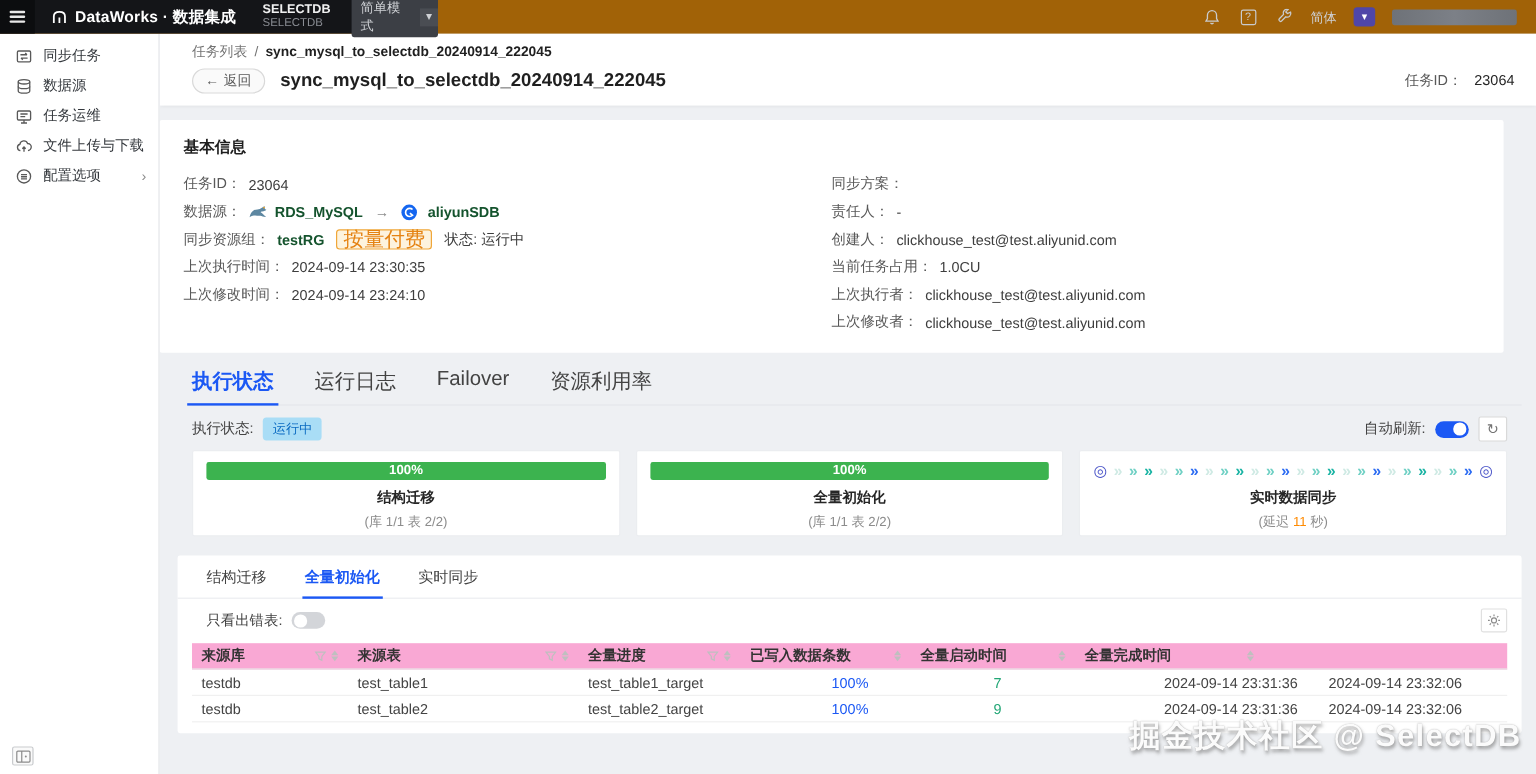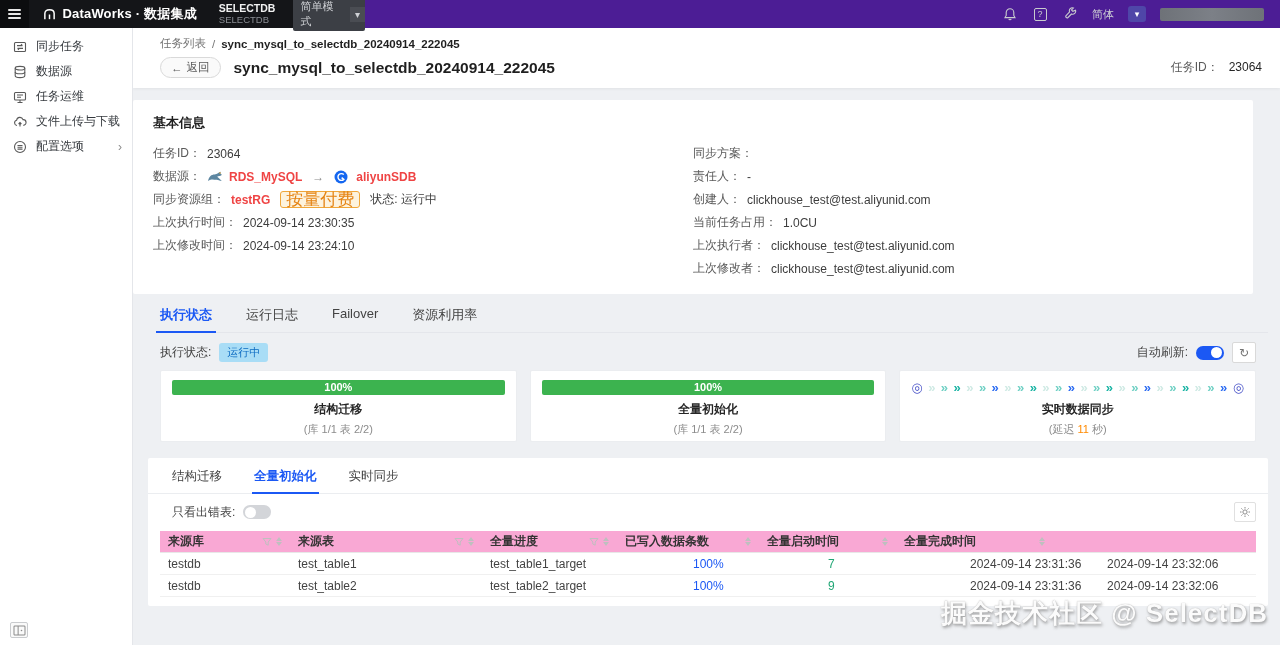--- a/index.html
+++ b/index.html
@@ -1,20 +1,20 @@
 <!DOCTYPE html>
 <html><head>
 <meta charset="utf-8">
 <style>
   * { margin:0; padding:0; box-sizing:border-box; }
   html,body { width:1280px; height:645px; }
   body { position:relative; background:#eef0f3; font-family:"Liberation Sans","DejaVu Sans",sans-serif; font-size:12px; color:#262626; overflow:hidden; }
 
   
-  .topbar { position:absolute; top:0; left:0; right:0; height:28px; background:#4c1d95; display:flex; align-items:center; z-index:30; }
+  .topbar { position:absolute; top:0; left:0; right:0; height:28px; background:#a16207; display:flex; align-items:center; z-index:30; }
   .topbar-left { height:28px; background:#141518; display:flex; align-items:center; width:365px; flex:0 0 auto; }
   .hamburger { width:30px; height:28px; background:#0c0d0f; display:flex; flex-direction:column; justify-content:center; align-items:center; gap:2px; cursor:pointer; }
   .hamburger i { display:block; width:13px; height:2px; background:#e8e8e8; border-radius:1px; }
   .brand { display:flex; align-items:center; gap:6px; margin-left:14px; }
   .brand svg { display:block; }
   .brand-name { color:#fff; font-size:13px; font-weight:700; letter-spacing:.2px; white-space:nowrap; }
   .workspace { margin-left:22px; line-height:1.1; }
   .workspace .ws-name { color:#f0f0f0; font-size:10.5px; font-weight:700; }
   .workspace .ws-sub { color:#8a8d93; font-size:9.5px; }
   .mode-badge { margin-left:18px; display:flex; align-items:center; background:#3c3f45; border-radius:2px; overflow:hidden; cursor:pointer; }
@@ -48,27 +48,27 @@
 
   .panel { background:#fff; border-radius:2px; }
   .basic-panel { margin:12px 12px 0 0; width:1120px; height:194px; padding:14px 20px; }
   .basic-title { font-size:13px; font-weight:700; color:#1f1f1f; }
   .basic-grid { display:flex; margin-top:10px; }
   .basic-col { width:50%; }
   .b-row { height:23px; display:flex; align-items:center; gap:6px; white-space:nowrap; }
   .b-label { color:#595959; }
   .b-val { color:#3d3d3d; }
   .link { color:#1b58f4; cursor:pointer; }
-  .link-b { color:#ef4444; font-weight:600; cursor:pointer; }
+  .link-b { color:#14532d; font-weight:600; cursor:pointer; }
   .flow-arrow { color:#8c8c8c; margin:0 4px; }
   .pay-badge { display:inline-block; border:1px solid #f0a73a; color:#e58313; background:#fdf3de; font-size:17px; line-height:15px; padding:0 5px; border-radius:3px; margin:0 4px; }
   .ds-icon { width:16px; height:14px; display:inline-flex; align-items:center; }
 
   .tabs-row { margin:12px 12px 0 27px; width:1108px; display:flex; gap:34px; border-bottom:1px solid #e4e6eb; }
-  .tab { padding-bottom:8px; font-size:13px; color:#434343; cursor:pointer; position:relative; }
+  .tab { padding-bottom:8px; font-size:17px; color:#434343; cursor:pointer; position:relative; }
   .tab.active { color:#1b58f4; font-weight:700; }
   .tab.active::after { content:""; position:absolute; left:-4px; right:-4px; bottom:-1px; height:2px; background:#1b58f4; }
 
   .status-row { margin:9px 12px 0 27px; width:1108px; display:flex; align-items:center; }
   .status-label { color:#434343; }
   .run-badge { margin-left:8px; background:#a9ddf6; color:#0d6cc2; font-size:11px; padding:2px 8px; border-radius:3px; }
   .status-right { margin-left:auto; display:flex; align-items:center; gap:8px; padding-right:12px; }
   .auto-label { color:#434343; }
   .switch { width:28px; height:14px; border-radius:7px; position:relative; cursor:pointer; }
   .switch.on { background:#1b58f4; }

